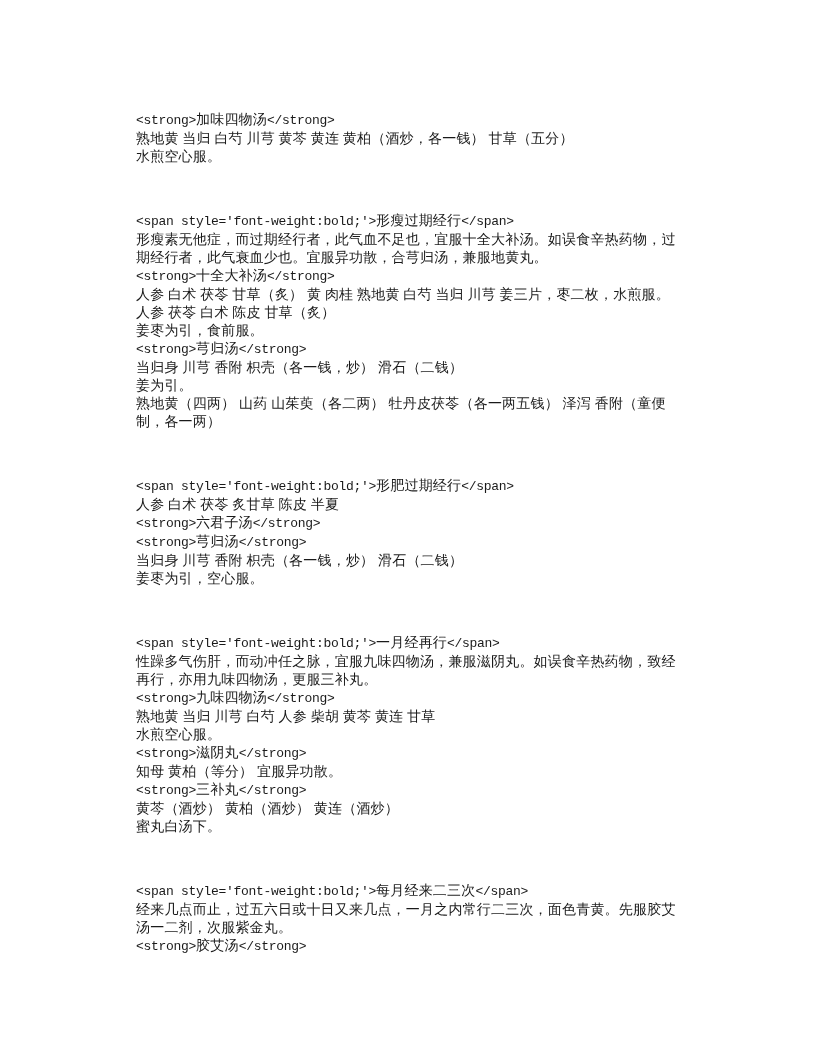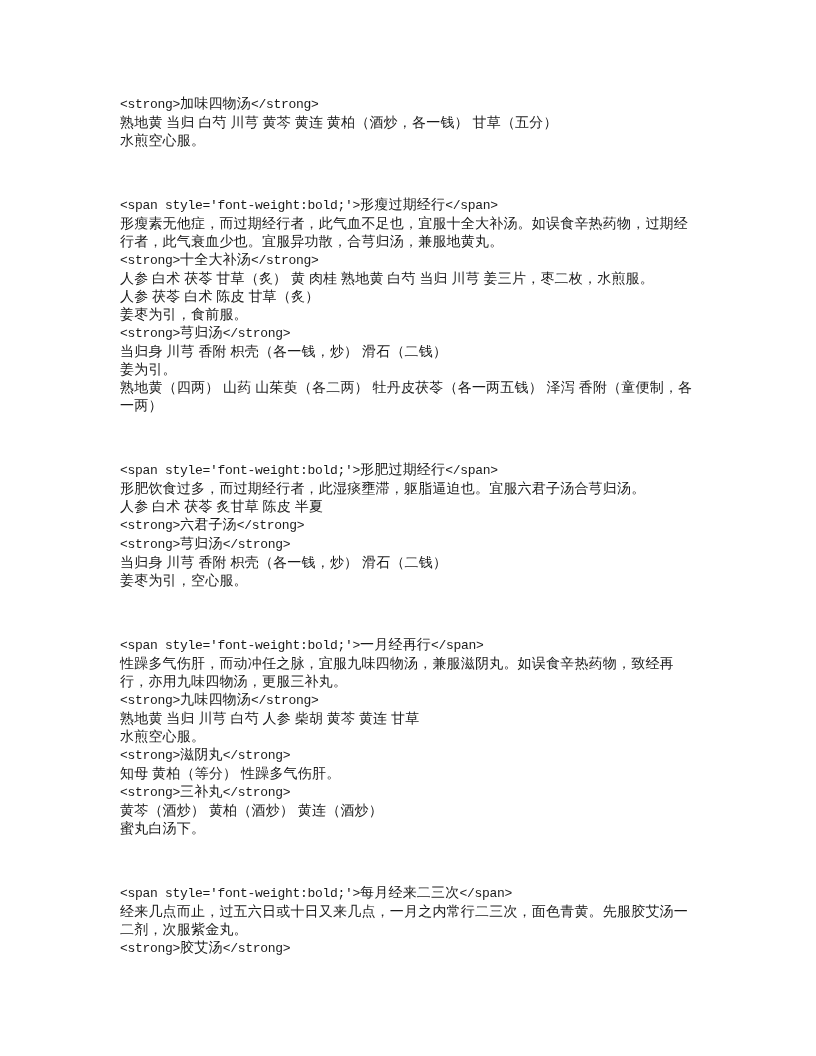--- a/index.html
+++ b/index.html
@@ -17,21 +17,21 @@
       position: absolute;
       left: 120px;
       top: 95px;
       width: 578px;
       font-family: "Liberation Serif", "DejaVu Serif", serif;
       font-size: 14px;
       line-height: 18px;
       color: #1a1a1a;
     }
     .section {
-      margin: 0;
+      margin: 16px;
     }
     .section + .section {
       margin-top: 46px;
     }
     .line {
       display: block;
       white-space: normal;
       word-break: break-all;
       letter-spacing: 0.2px;
     }
@@ -65,40 +65,39 @@
 
     <span class="line"><span class="tag">&lt;strong&gt;</span><span>芎归汤</span><span class="tag">&lt;/strong&gt;</span></span>
     <span class="line">当归身 川芎 香附 枳壳（各一钱，炒） 滑石（二钱）</span>
     <span class="line">姜为引。</span>
 
     <span class="line">熟地黄（四两） 山药 山茱萸（各二两） 牡丹皮茯苓（各一两五钱） 泽泻 香附（童便制，各一两）</span>
   </div>
 
   <div class="section">
     <span class="line"><span class="tag">&lt;span style='font-weight:bold;'&gt;</span><span>形肥过期经行</span><span class="tag">&lt;/span&gt;</span></span>
-    <span class="line">形肥饮食过多，而过期经行者，此湿痰壅滞，躯脂逼迫也。宜服六君子汤合芎归汤。</span>
 
     <span class="line">人参 白术 茯苓 炙甘草 陈皮 半夏</span>
     <span class="line"><span class="tag">&lt;strong&gt;</span><span>六君子汤</span><span class="tag">&lt;/strong&gt;</span></span>
 
     <span class="line"><span class="tag">&lt;strong&gt;</span><span>芎归汤</span><span class="tag">&lt;/strong&gt;</span></span>
     <span class="line">当归身 川芎 香附 枳壳（各一钱，炒） 滑石（二钱）</span>
     <span class="line">姜枣为引，空心服。</span>
   </div>
 
   <div class="section">
     <span class="line"><span class="tag">&lt;span style='font-weight:bold;'&gt;</span><span>一月经再行</span><span class="tag">&lt;/span&gt;</span></span>
     <span class="line">性躁多气伤肝，而动冲任之脉，宜服九味四物汤，兼服滋阴丸。如误食辛热药物，致经再行，亦用九味四物汤，更服三补丸。</span>
 
     <span class="line"><span class="tag">&lt;strong&gt;</span><span>九味四物汤</span><span class="tag">&lt;/strong&gt;</span></span>
     <span class="line">熟地黄 当归 川芎 白芍 人参 柴胡 黄芩 黄连 甘草</span>
     <span class="line">水煎空心服。</span>
 
     <span class="line"><span class="tag">&lt;strong&gt;</span><span>滋阴丸</span><span class="tag">&lt;/strong&gt;</span></span>
-    <span class="line">知母 黄柏（等分） 性躁多气伤肝。</span>
+    <span class="line">知母 黄柏（等分） 宜服异功散。</span>
 
     <span class="line"><span class="tag">&lt;strong&gt;</span><span>三补丸</span><span class="tag">&lt;/strong&gt;</span></span>
     <span class="line">黄芩（酒炒） 黄柏（酒炒） 黄连（酒炒）</span>
     <span class="line">蜜丸白汤下。</span>
   </div>
 
   <div class="section">
     <span class="line"><span class="tag">&lt;span style='font-weight:bold;'&gt;</span><span>每月经来二三次</span><span class="tag">&lt;/span&gt;</span></span>
     <span class="line">经来几点而止，过五六日或十日又来几点，一月之内常行二三次，面色青黄。先服胶艾汤一二剂，次服紫金丸。</span>
 

